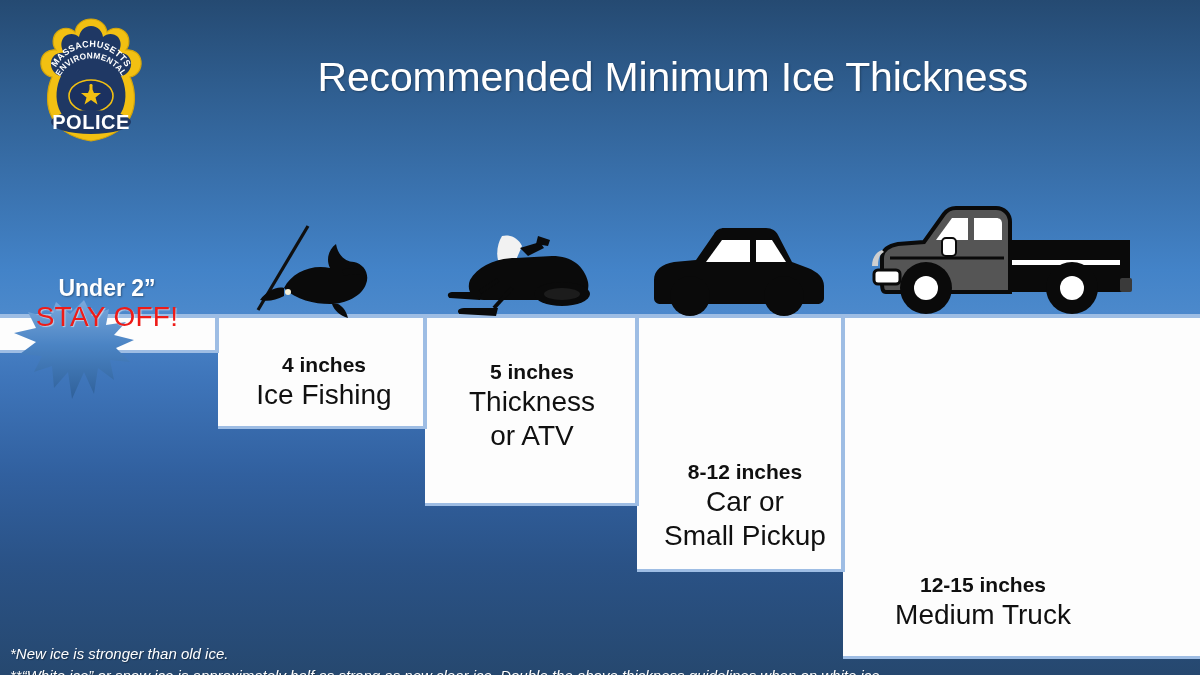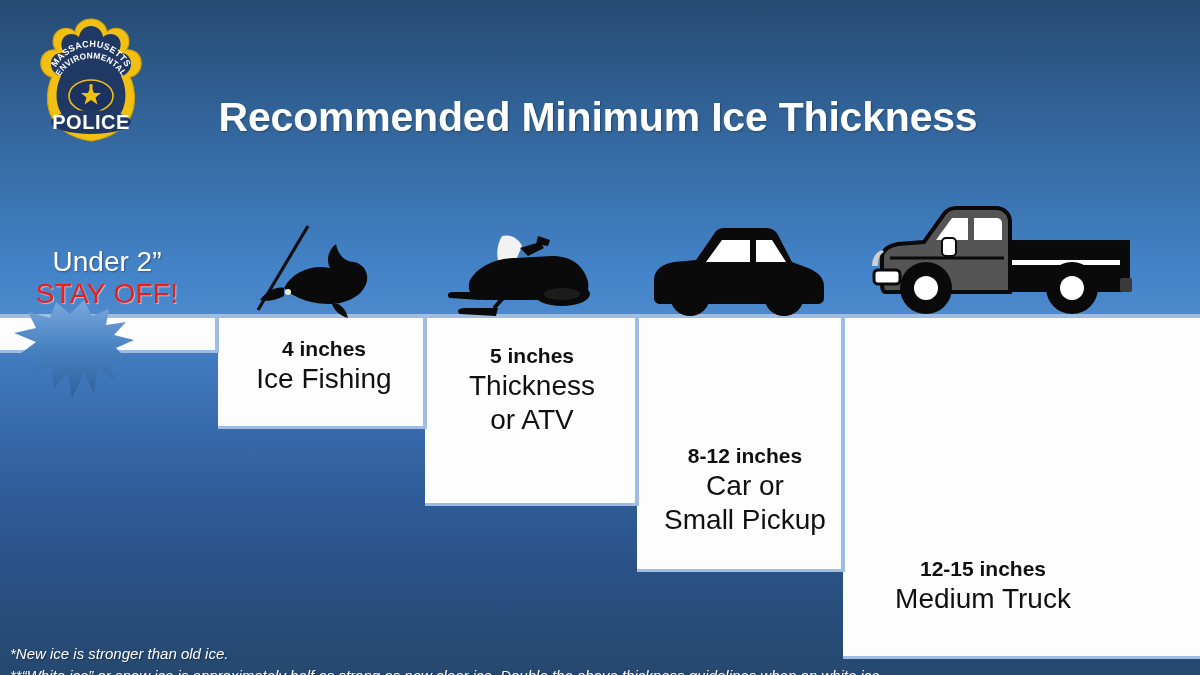--- a/index.html
+++ b/index.html
@@ -25,47 +25,47 @@
   .ice-4{left:637px;top:318px;width:208px;height:253px;}
   .ice-5{left:843px;top:318px;width:357px;height:340px;}
   .ice-edge{position:absolute;background:#9ebde4;}
   
   .hole{
     position:absolute;left:10px;top:300px;width:150px;height:100px;
   }
   
   .title{
     position:absolute;left:168px;top:56px;width:860px;
-    text-align:center;color:#ffffff;font-weight:bold;
+    text-align:right;color:#ffffff;font-weight:normal;
     font-size:41px;letter-spacing:-0.2px;line-height:1.05;
     text-shadow:1px 1px 2px rgba(0,0,0,.30);
-    margin-top:40px;
   }
   .subtitle{
     position:absolute;left:168px;top:108px;width:860px;
     text-align:center;color:#ffffff;font-weight:bold;
     font-size:21px;line-height:1.15;
     text-shadow:1px 1px 2px rgba(0,0,0,.30);
   }
   
   .badge{position:absolute;left:30px;top:16px;width:122px;height:128px;}
   
   .stayoff-wrap{position:absolute;left:12px;top:247px;width:190px;text-align:center;}
   .stayoff-top{
-    color:#ffffff;font-weight:normal;font-size:28px;line-height:1.1;
+    color:#ffffff;font-weight:bold;font-size:23px;line-height:1.1;
     text-shadow:1px 1px 2px rgba(0,0,0,.35);
+    margin-top:29px;
   }
   .stayoff-big{
     color:#ee1b18;font-weight:normal;font-size:28px;line-height:1.12;
     letter-spacing:.3px;
     text-shadow:1px 1px 1px rgba(255,255,255,.55);
   }
   
   .lbl{position:absolute;text-align:center;color:#101010;}
-  .lbl .num{font-weight:bold;font-size:21px;line-height:1.25;display:block;}
+  .lbl .num{font-weight:bold;font-size:21px;line-height:1.25;display:block;margin-top:16px;}
   .lbl .desc{font-weight:normal;font-size:28px;line-height:1.22;display:block;}
   .lbl-1{left:228px;top:336px;width:192px;}
   .lbl-2{left:432px;top:343px;width:200px;}
   .lbl-3{left:642px;top:443px;width:206px;}
   .lbl-4{left:848px;top:556px;width:270px;}
   
   .icon{position:absolute;}
   .ic-fish{left:246px;top:222px;width:128px;height:96px;}
   .ic-snow{left:444px;top:226px;width:162px;height:92px;}
   .ic-car{left:644px;top:222px;width:192px;height:96px;}

